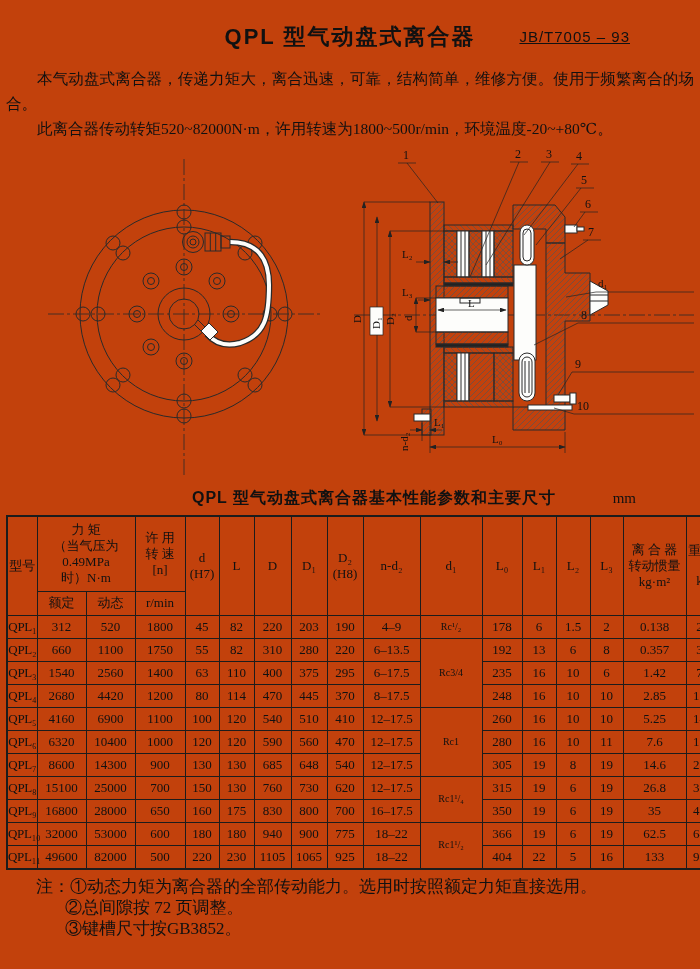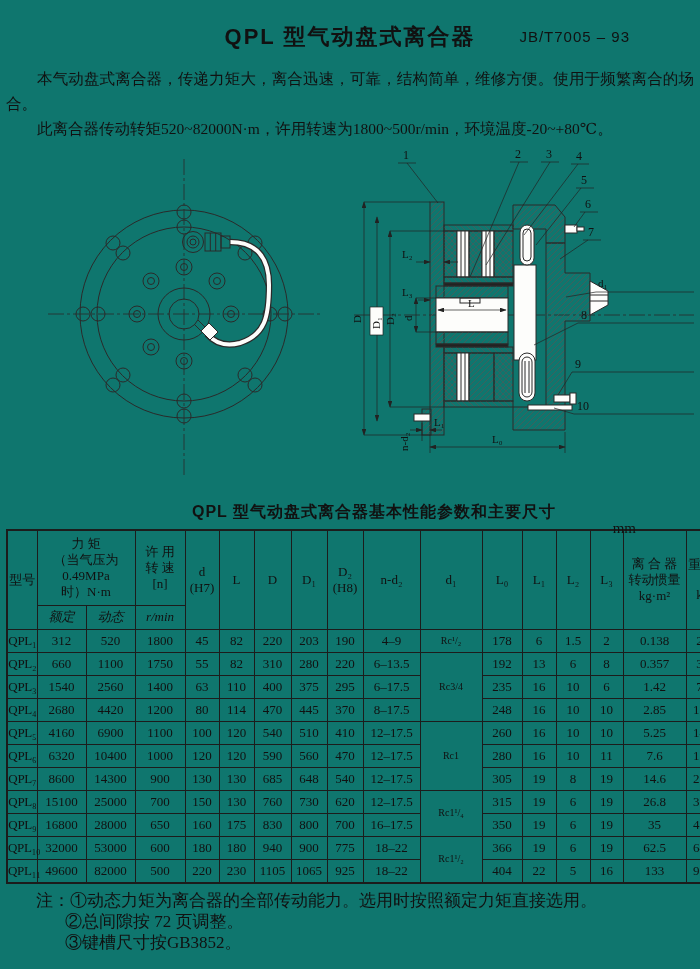--- a/index.html
+++ b/index.html
@@ -1,40 +1,40 @@
 <!DOCTYPE html>
 <html><head>
 <meta charset="utf-8">
 <style>
   html,body{margin:0;padding:0;background:#e8e8e8;}
-  .page{position:relative;width:700px;height:969px;background:#0f766e;color:#111;
+  .page{position:relative;width:700px;height:969px;background:#c2410c;color:#111;
         font-family:"Liberation Serif","DejaVu Serif",serif;overflow:hidden;margin:0 auto;}
   .header{position:relative;margin-top:22px;height:32px;}
   .title{text-align:center;font-family:"Liberation Sans","DejaVu Sans",sans-serif;
          font-weight:bold;font-size:22px;letter-spacing:2px;}
   .standard{position:absolute;right:70px;top:6px;font-family:"Liberation Sans","DejaVu Sans",sans-serif;
-            font-size:15px;letter-spacing:1px;}
+            font-size:15px;letter-spacing:1px;text-decoration:underline;}
   .para{margin:0 6px;font-size:15.5px;line-height:25px;text-indent:2em;text-align:justify;}
   .para.first{margin-top:12px;}
   .figures{display:flex;margin-top:4px;height:338px;}
   .fig-left{margin-left:26px;}
   .fig-right{margin-left:2px;}
   svg{display:block;}
   .parts{margin:0 0 0 34px;font-size:15px;letter-spacing:1px;height:24px;line-height:24px;}
-  .caption-row{position:relative;height:26px;line-height:26px;margin-top:16px;padding-left:48px;}
+  .caption-row{position:relative;height:26px;line-height:26px;margin-top:2px;padding-left:48px;}
   .caption{display:block;text-align:center;font-family:"Liberation Sans","DejaVu Sans",sans-serif;
            font-weight:bold;font-size:16px;letter-spacing:1px;}
-  .unit{position:absolute;right:64px;top:16px;font-size:15px;}
+  .unit{position:absolute;right:64px;top:0;font-size:15px;}
   table.spec{border-collapse:collapse;table-layout:fixed;width:688px;margin:4px 0 0 6px;
              font-size:13px;}
   table.spec th,table.spec td{border:1px solid #1c1c1c;text-align:center;padding:0;
              font-weight:normal;line-height:1.25;overflow:visible;white-space:nowrap;}
   table.spec{border:2px solid #1c1c1c;}
   tr.h1 th{height:74px;vertical-align:middle;}
-  tr.h2 th{height:23px;font-style:italic;}
+  tr.h2 th{height:23px;}
   tbody td{height:22px;line-height:22px;}
   td.model-cell{font-size:13px;letter-spacing:-0.3px;}
   td.d1-cell{font-size:10px;}
   .notes{margin:6px 0 0 36px;font-size:17px;line-height:21px;}
   .notes p{margin:0;}
   .notes p.sub{margin-left:29px;}
   .dimtext{font-size:11px;fill:#111;}
   .callout{font-size:12px;fill:#111;}
 </style>
 </head>

